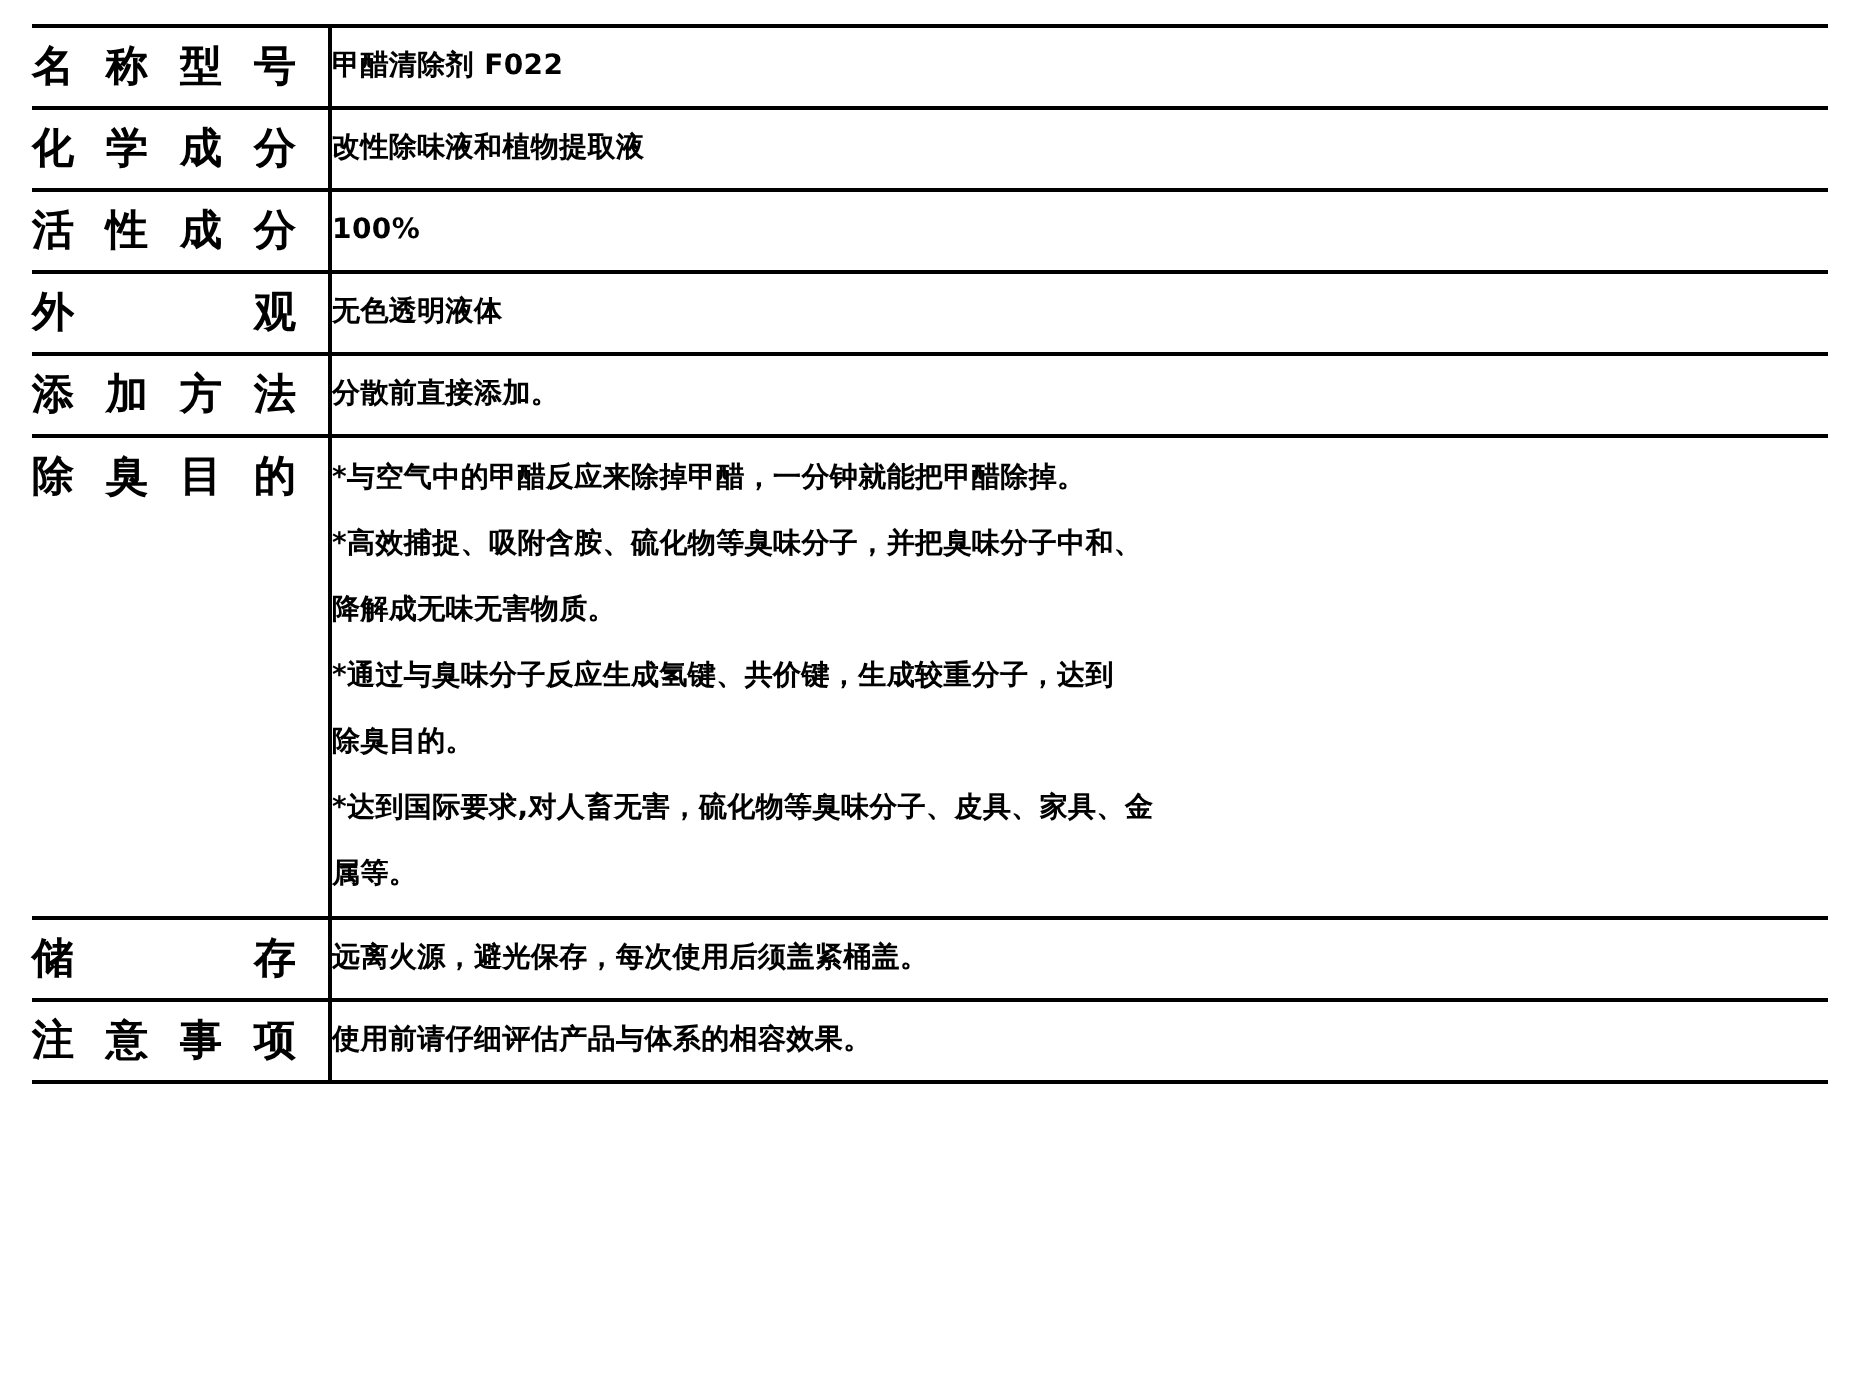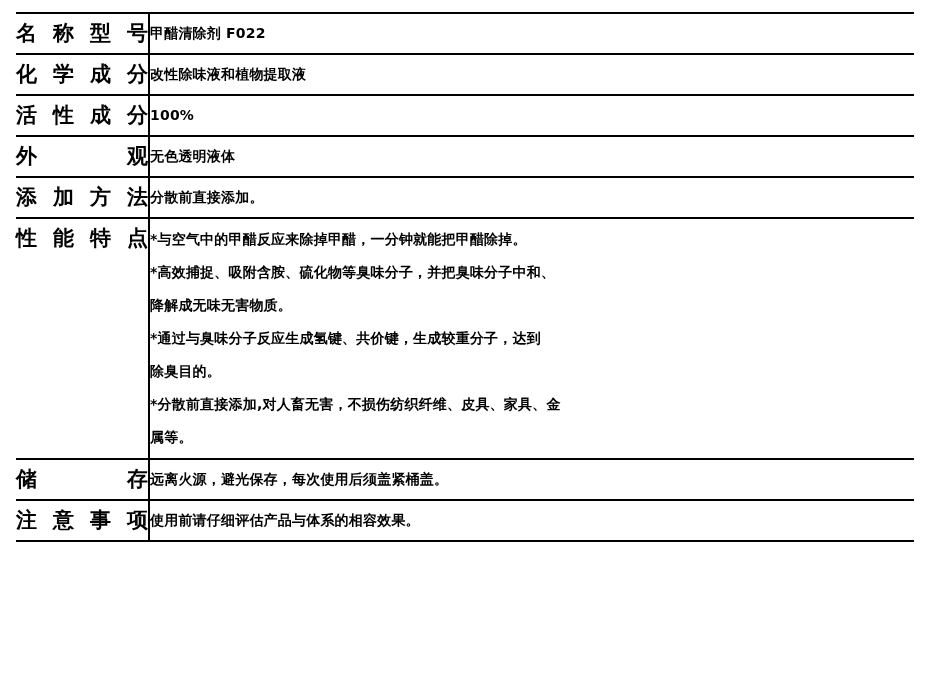--- a/index.html
+++ b/index.html
@@ -26,21 +26,21 @@
     table-layout: fixed;
   }
   table.spec tr {
     border-top: 2px solid #000;
   }
   table.spec tr:last-child {
     border-bottom: 2px solid #000;
   }
   table.spec td {
     vertical-align: top;
-    padding: 4px 0 4px 0;
+    padding: 4px 16px 4px 0;
   }
   td.label {
     width: 132px;
     text-align: justify;
     text-align-last: justify;
     font-weight: bold;
     font-size: 21px;
     line-height: 30px;
     padding-right: 8px;
     padding-left: 4px;
@@ -98,28 +98,28 @@
 
 
       <tr>
         <td class="label">添加方法</td>
         <td class="value">
           <p>分散前直接添加。</p>
         </td>
       </tr>
 
       <tr class="tall">
-        <td class="label">性能特点</td>
+        <td class="label">除臭目的</td>
         <td class="value">
           <p>*与空气中的甲醋反应来除掉甲醋，一分钟就能把甲醋除掉。</p>
           <p>*高效捕捉、吸附含胺、硫化物等臭味分子，并把臭味分子中和、</p>
           <p>降解成无味无害物质。</p>
           <p>*通过与臭味分子反应生成氢键、共价键，生成较重分子，达到</p>
           <p>除臭目的。</p>
-          <p>*分散前直接添加,对人畜无害，不损伤纺织纤维、皮具、家具、金</p>
+          <p>*达到国际要求,对人畜无害，硫化物等臭味分子、皮具、家具、金</p>
           <p>属等。</p>
         </td>
       </tr>
 
 
 
       <tr>
         <td class="label">储  存</td>
         <td class="value">
           <p>远离火源，避光保存，每次使用后须盖紧桶盖。</p>

